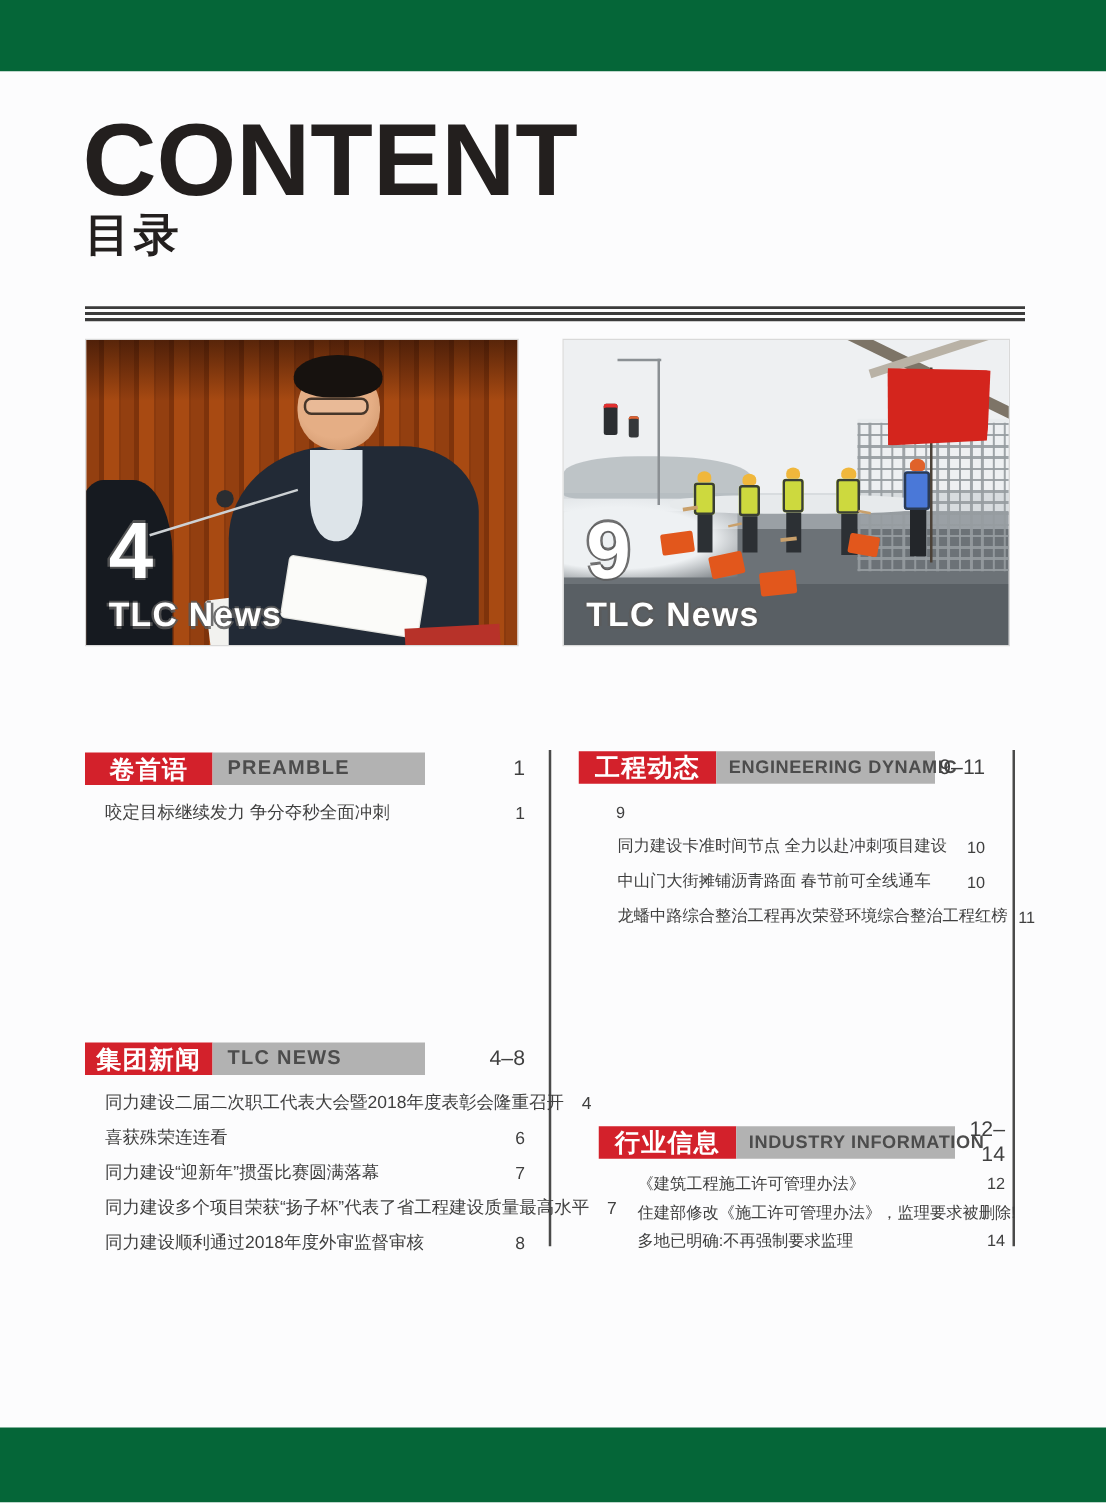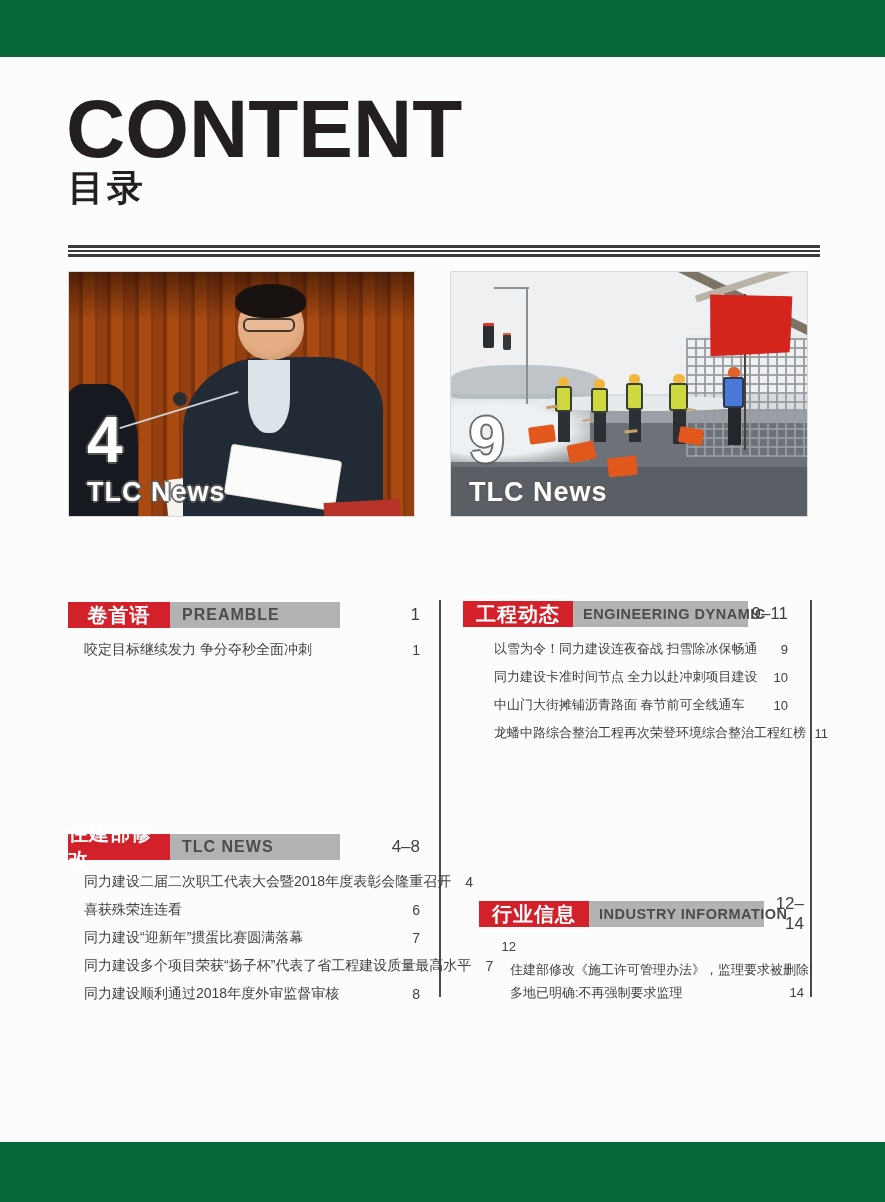--- a/index.html
+++ b/index.html
@@ -178,21 +178,21 @@
   <div class="items">
     <div class="toc-item">
       <span class="t">咬定目标继续发力 争分夺秒全面冲刺</span>
       <span class="p">1</span>
     </div>
   </div>
 </section>
 
 <section id="section-tlcnews" class="abs section">
   <div class="sec-header">
-    <div class="badge">住建部修改</div>
+    <div class="badge">集团新闻</div>
     <div class="graybar">TLC NEWS</div>
     <div class="pagerange">4–8</div>
   </div>
   <div class="items">
     <div class="toc-item">
       <span class="t">同力建设二届二次职工代表大会暨2018年度表彰会隆重召开</span>
       <span class="p">4</span>
     </div>
     <div class="toc-item">
       <span class="t">喜获殊荣连连看</span>
@@ -214,21 +214,20 @@
 </section>
 
 <section id="section-engineering" class="abs section col-right">
   <div class="sec-header">
     <div class="badge">工程动态</div>
     <div class="graybar">ENGINEERING DYNAMIC</div>
     <div class="pagerange">9–11</div>
   </div>
   <div class="items">
     <div class="toc-item">
-      <span class="t">以雪为令！同力建设连夜奋战 扫雪除冰保畅通</span>
       <span class="p">9</span>
     </div>
     <div class="toc-item">
       <span class="t">同力建设卡准时间节点 全力以赴冲刺项目建设</span>
       <span class="p">10</span>
     </div>
     <div class="toc-item">
       <span class="t">中山门大街摊铺沥青路面 春节前可全线通车</span>
       <span class="p">10</span>
     </div>
@@ -240,20 +239,21 @@
 </section>
 
 <section id="section-industry" class="abs section col-right">
   <div class="sec-header">
     <div class="badge">行业信息</div>
     <div class="graybar">INDUSTRY INFORMATION</div>
     <div class="pagerange">12–14</div>
   </div>
   <div class="items">
     <div class="toc-item">
+      <span class="t">《建筑工程施工许可管理办法》</span>
       <span class="p">12</span>
     </div>
     <div class="toc-item">
       <span class="t">住建部修改《施工许可管理办法》，监理要求被删除!</span>
       <span class="p"></span>
     </div>
     <div class="toc-item">
       <span class="t">多地已明确:不再强制要求监理</span>
       <span class="p">14</span>
     </div>

